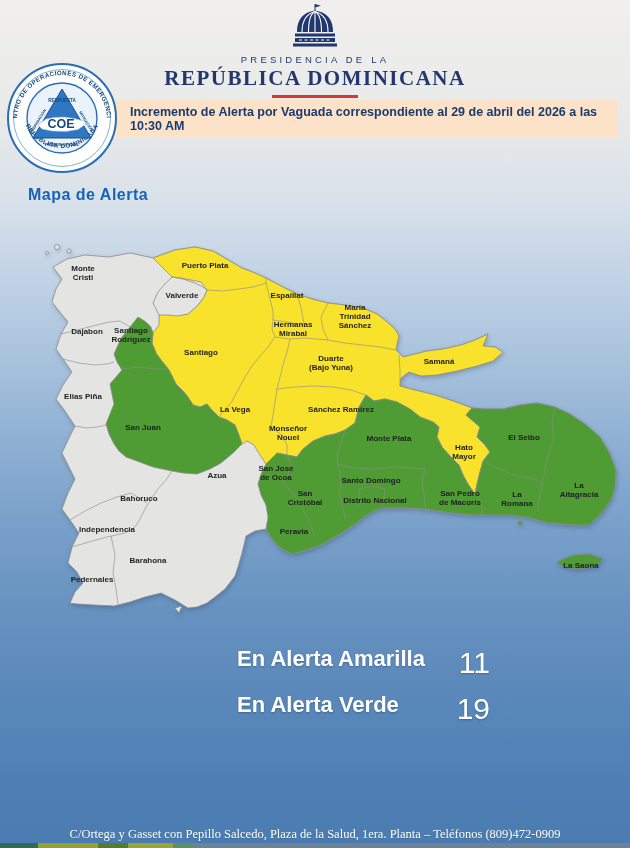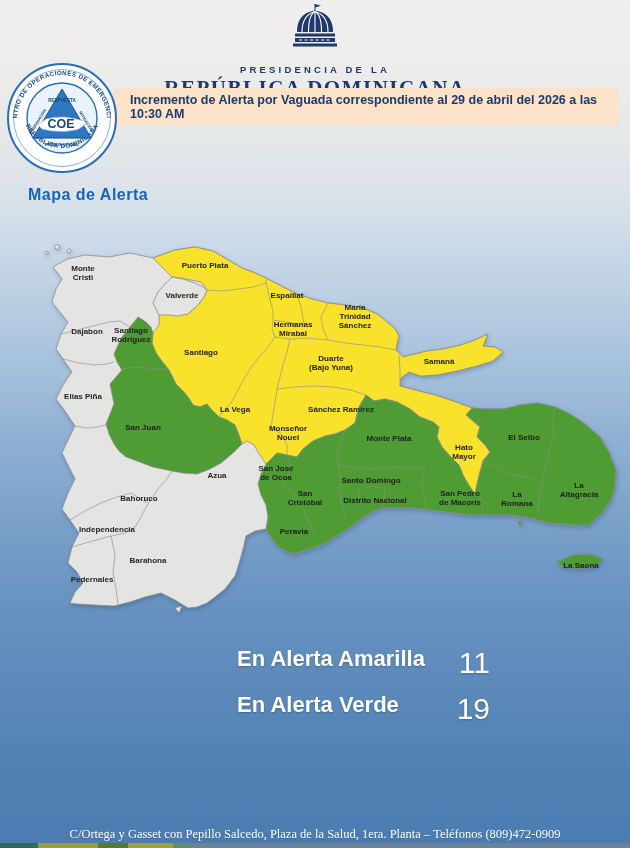--- a/index.html
+++ b/index.html
@@ -7,26 +7,26 @@
   body { font-family:"Liberation Sans", sans-serif; }
   .page {
     position:relative; width:630px; height:848px; overflow:hidden;
     background:linear-gradient(to bottom,
       #F0EFED 0%, #ECECEB 8%, #E6E8E9 16%, #D8E1EA 24%, #C3D4E6 32%,
       #A9C3DD 42%, #8FB0D3 52%, #79A0C9 62%, #6792C0 72%, #5A88BA 82%,
       #4F80B4 92%, #4A7CB1 100%);
   }
   
   .presidencia { position:absolute; left:0; right:0; top:4px; text-align:center; }
-  .presidencia .line1 { display:block; margin-top:12px; font-size:9.5px; font-weight:bold; letter-spacing:3.2px; color:#21386E; }
+  .presidencia .line1 { display:block; margin-top:2px; font-size:9.5px; font-weight:normal; letter-spacing:3.2px; color:#21386E; }
   .presidencia .line2 { display:block; margin-top:1px; font-family:"Liberation Serif", serif; font-size:21px; font-weight:600; letter-spacing:1.5px; color:#21386E; }
   .red-rule { width:86px; height:3px; margin:4px auto 0 auto; }
   .coe-logo { position:absolute; left:6px; top:62px; width:112px; height:112px; z-index:3; }
   .alert-banner {
-    position:absolute; left:113px; top:88px; width:505px; height:37px;
+    position:absolute; left:113px; top:100px; width:505px; height:37px;
     display:flex; align-items:center; padding-left:17px; z-index:2;
   }
   .alert-banner span { font-size:12.5px; font-weight:bold; }
   
   .map-title { position:absolute; left:28px; top:186px; font-size:16px; font-weight:bold; letter-spacing:0.5px; }
   
   .map-wrap { position:absolute; left:25px; top:237px; width:600px; height:380px; }
   .map-wrap svg { width:100%; height:100%; filter:drop-shadow(1px 2px 2px rgba(20,40,70,0.25)); }
   .p-gray   { fill:var(--gray-land); stroke:var(--map-border); stroke-width:0.8; }
   .p-yellow { fill:var(--alert-yellow); stroke:var(--map-border); stroke-width:0.8; stroke-linejoin:round; }

